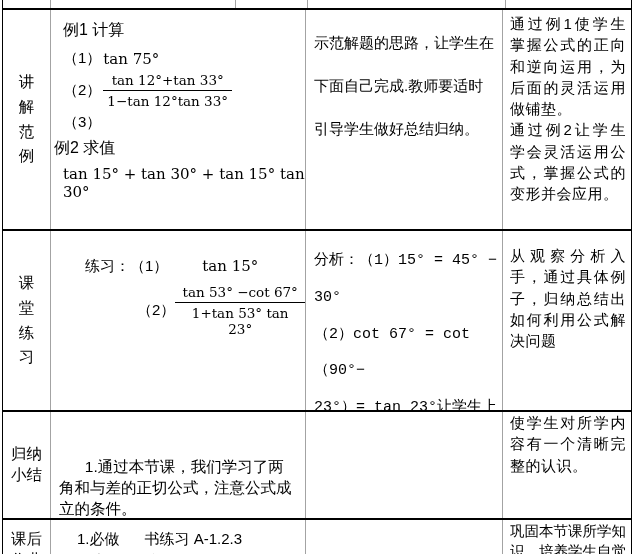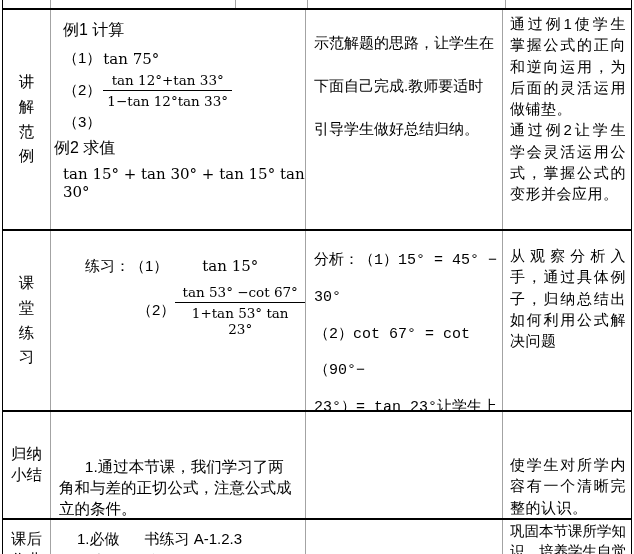--- a/index.html
+++ b/index.html
@@ -53,21 +53,21 @@
   .note1 .txt{font-size:15px;line-height:2.85;}
 
   
   .note2{padding:12px 4px 0 8px;}
   .note2 .txt{font-size:15px;line-height:2.45;
               font-family:Liberation Mono, monospace;}
 
   
   .purpose-txt{font-size:15px;line-height:1.42;text-align:justify;
                padding:3px 5px 0 7px;letter-spacing:0.5px;}
-  .p3{display:flex;align-items:flex-end;margin-top:32px;}
+  .p3{display:flex;align-items:flex-start;}
   .p3 .purpose-txt{padding-top:0;}
   .p4{font-size:14.5px;line-height:1.36;padding-top:2px;letter-spacing:0;}
 
   
   .prac-line1{display:flex;align-items:baseline;font-size:15px;
               margin:26px 0 0 34px;gap:34px;}
   .prac-line2{display:flex;align-items:center;font-size:15px;
               margin:8px 0 0 86px;}
 
   

